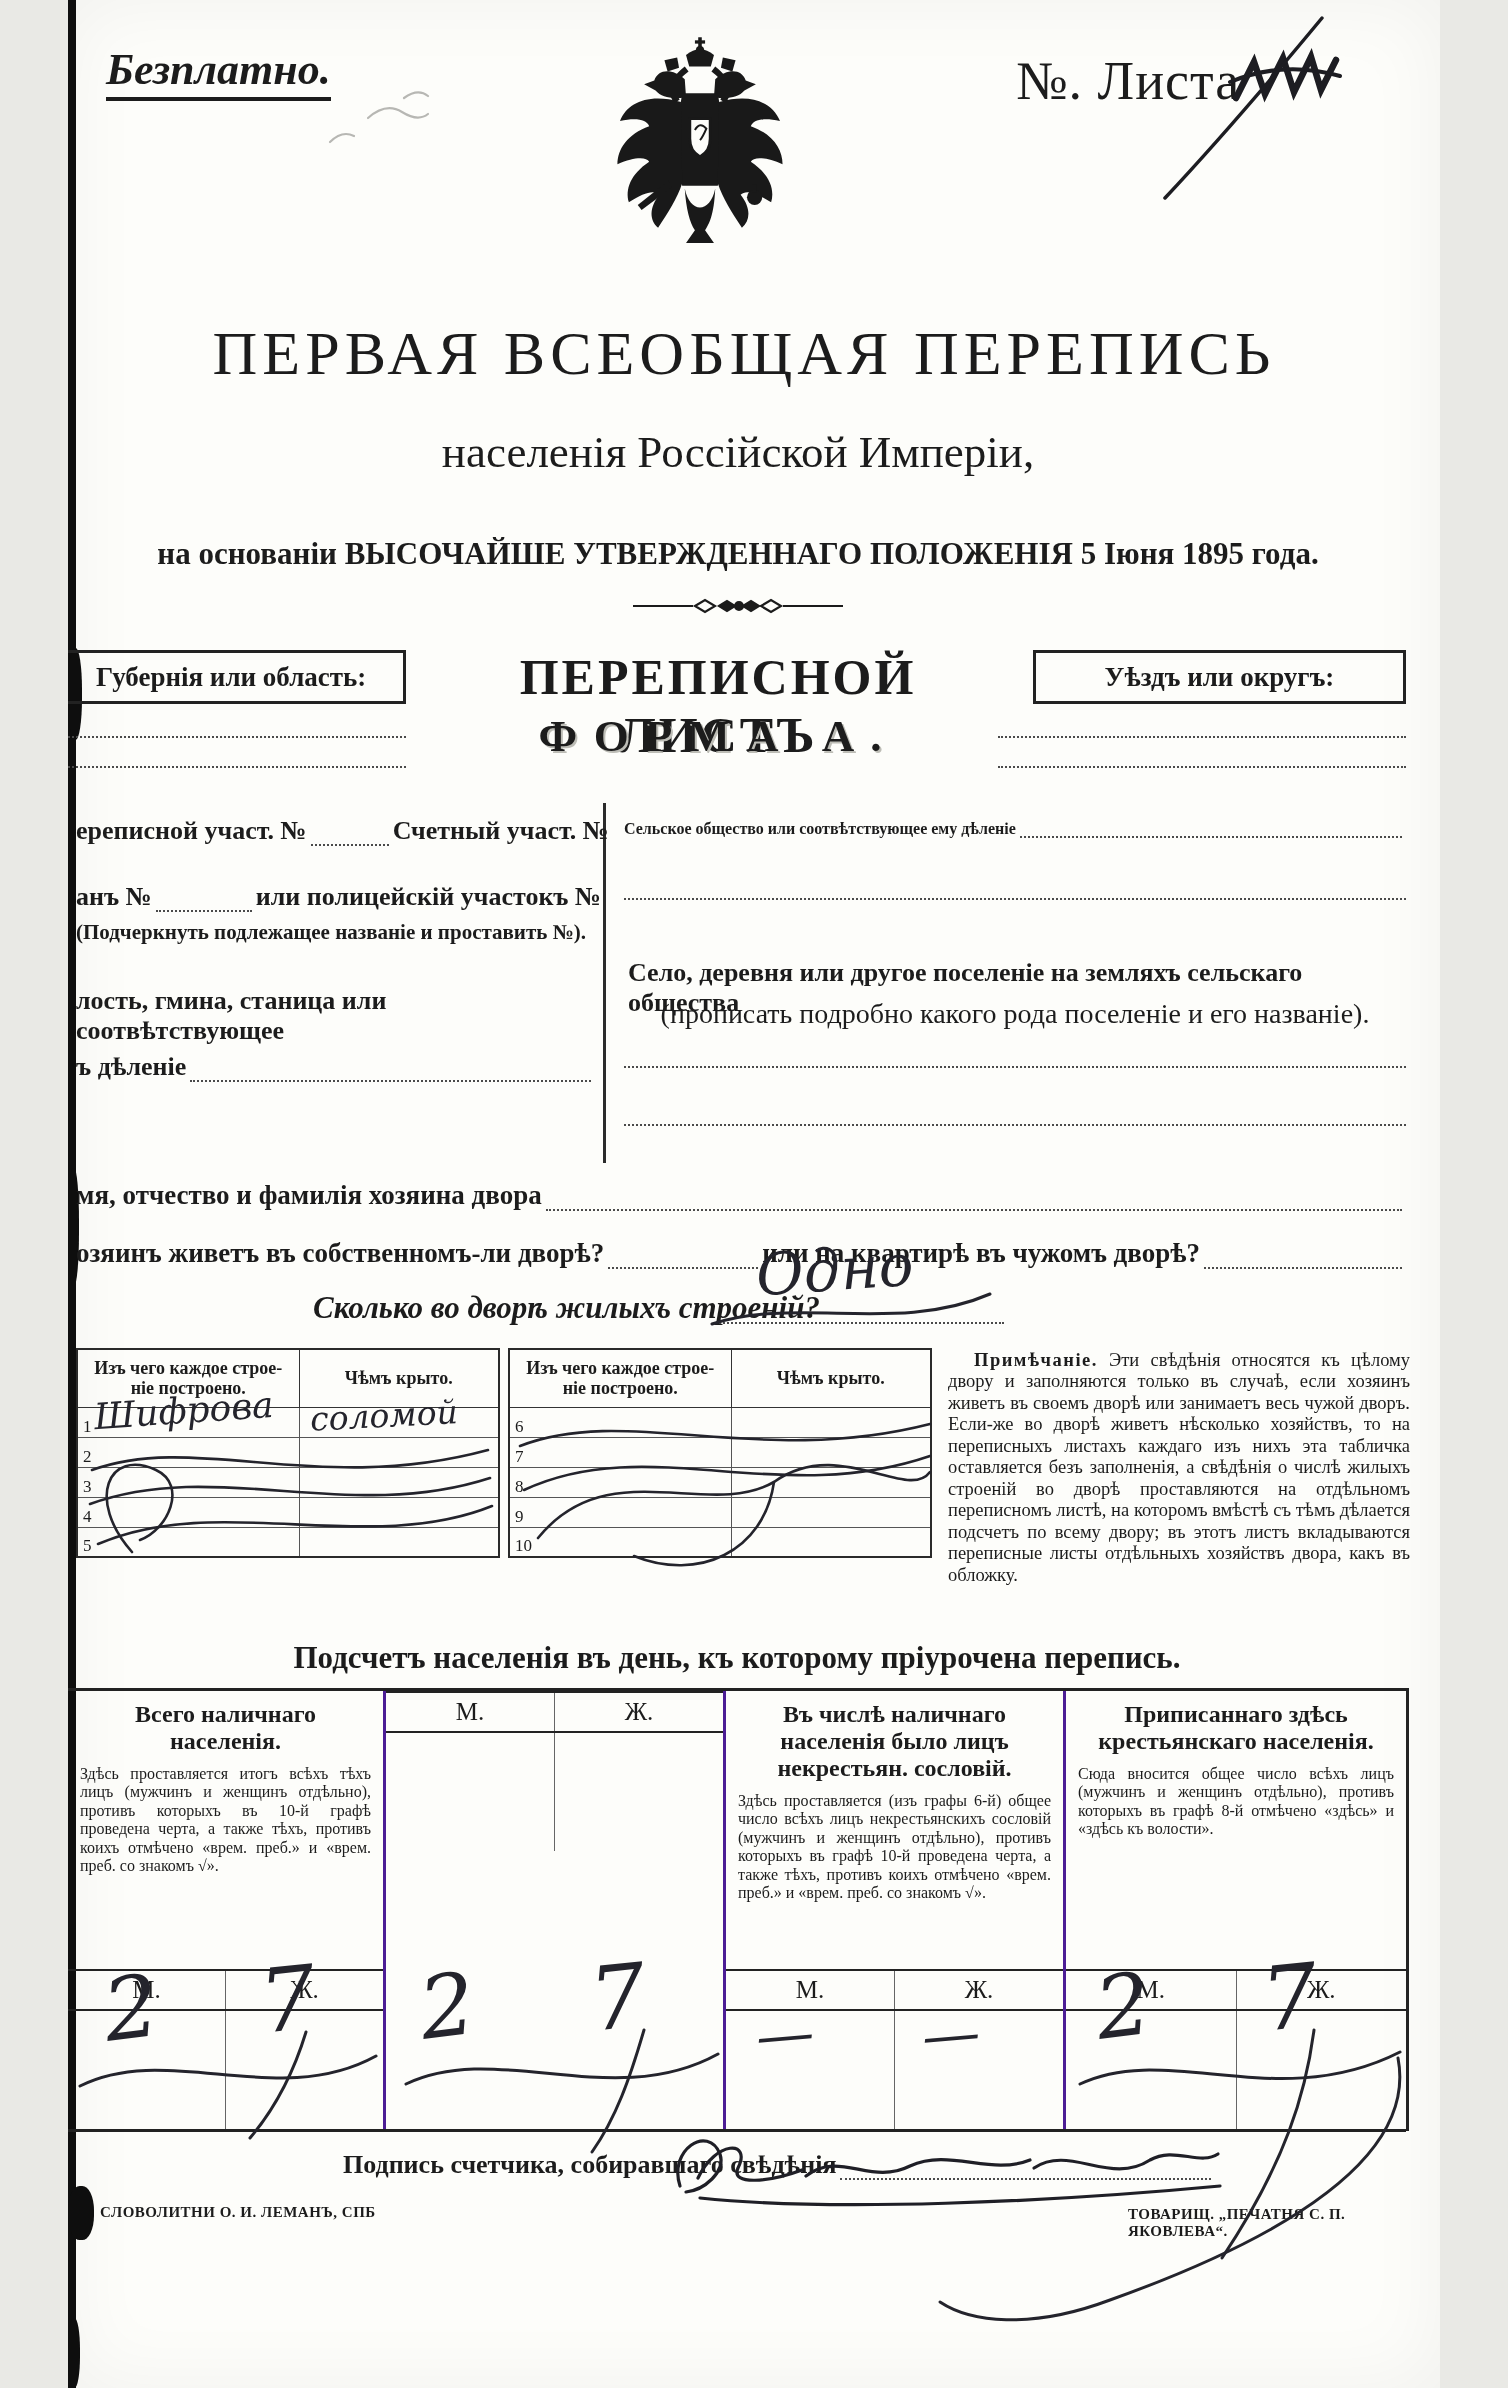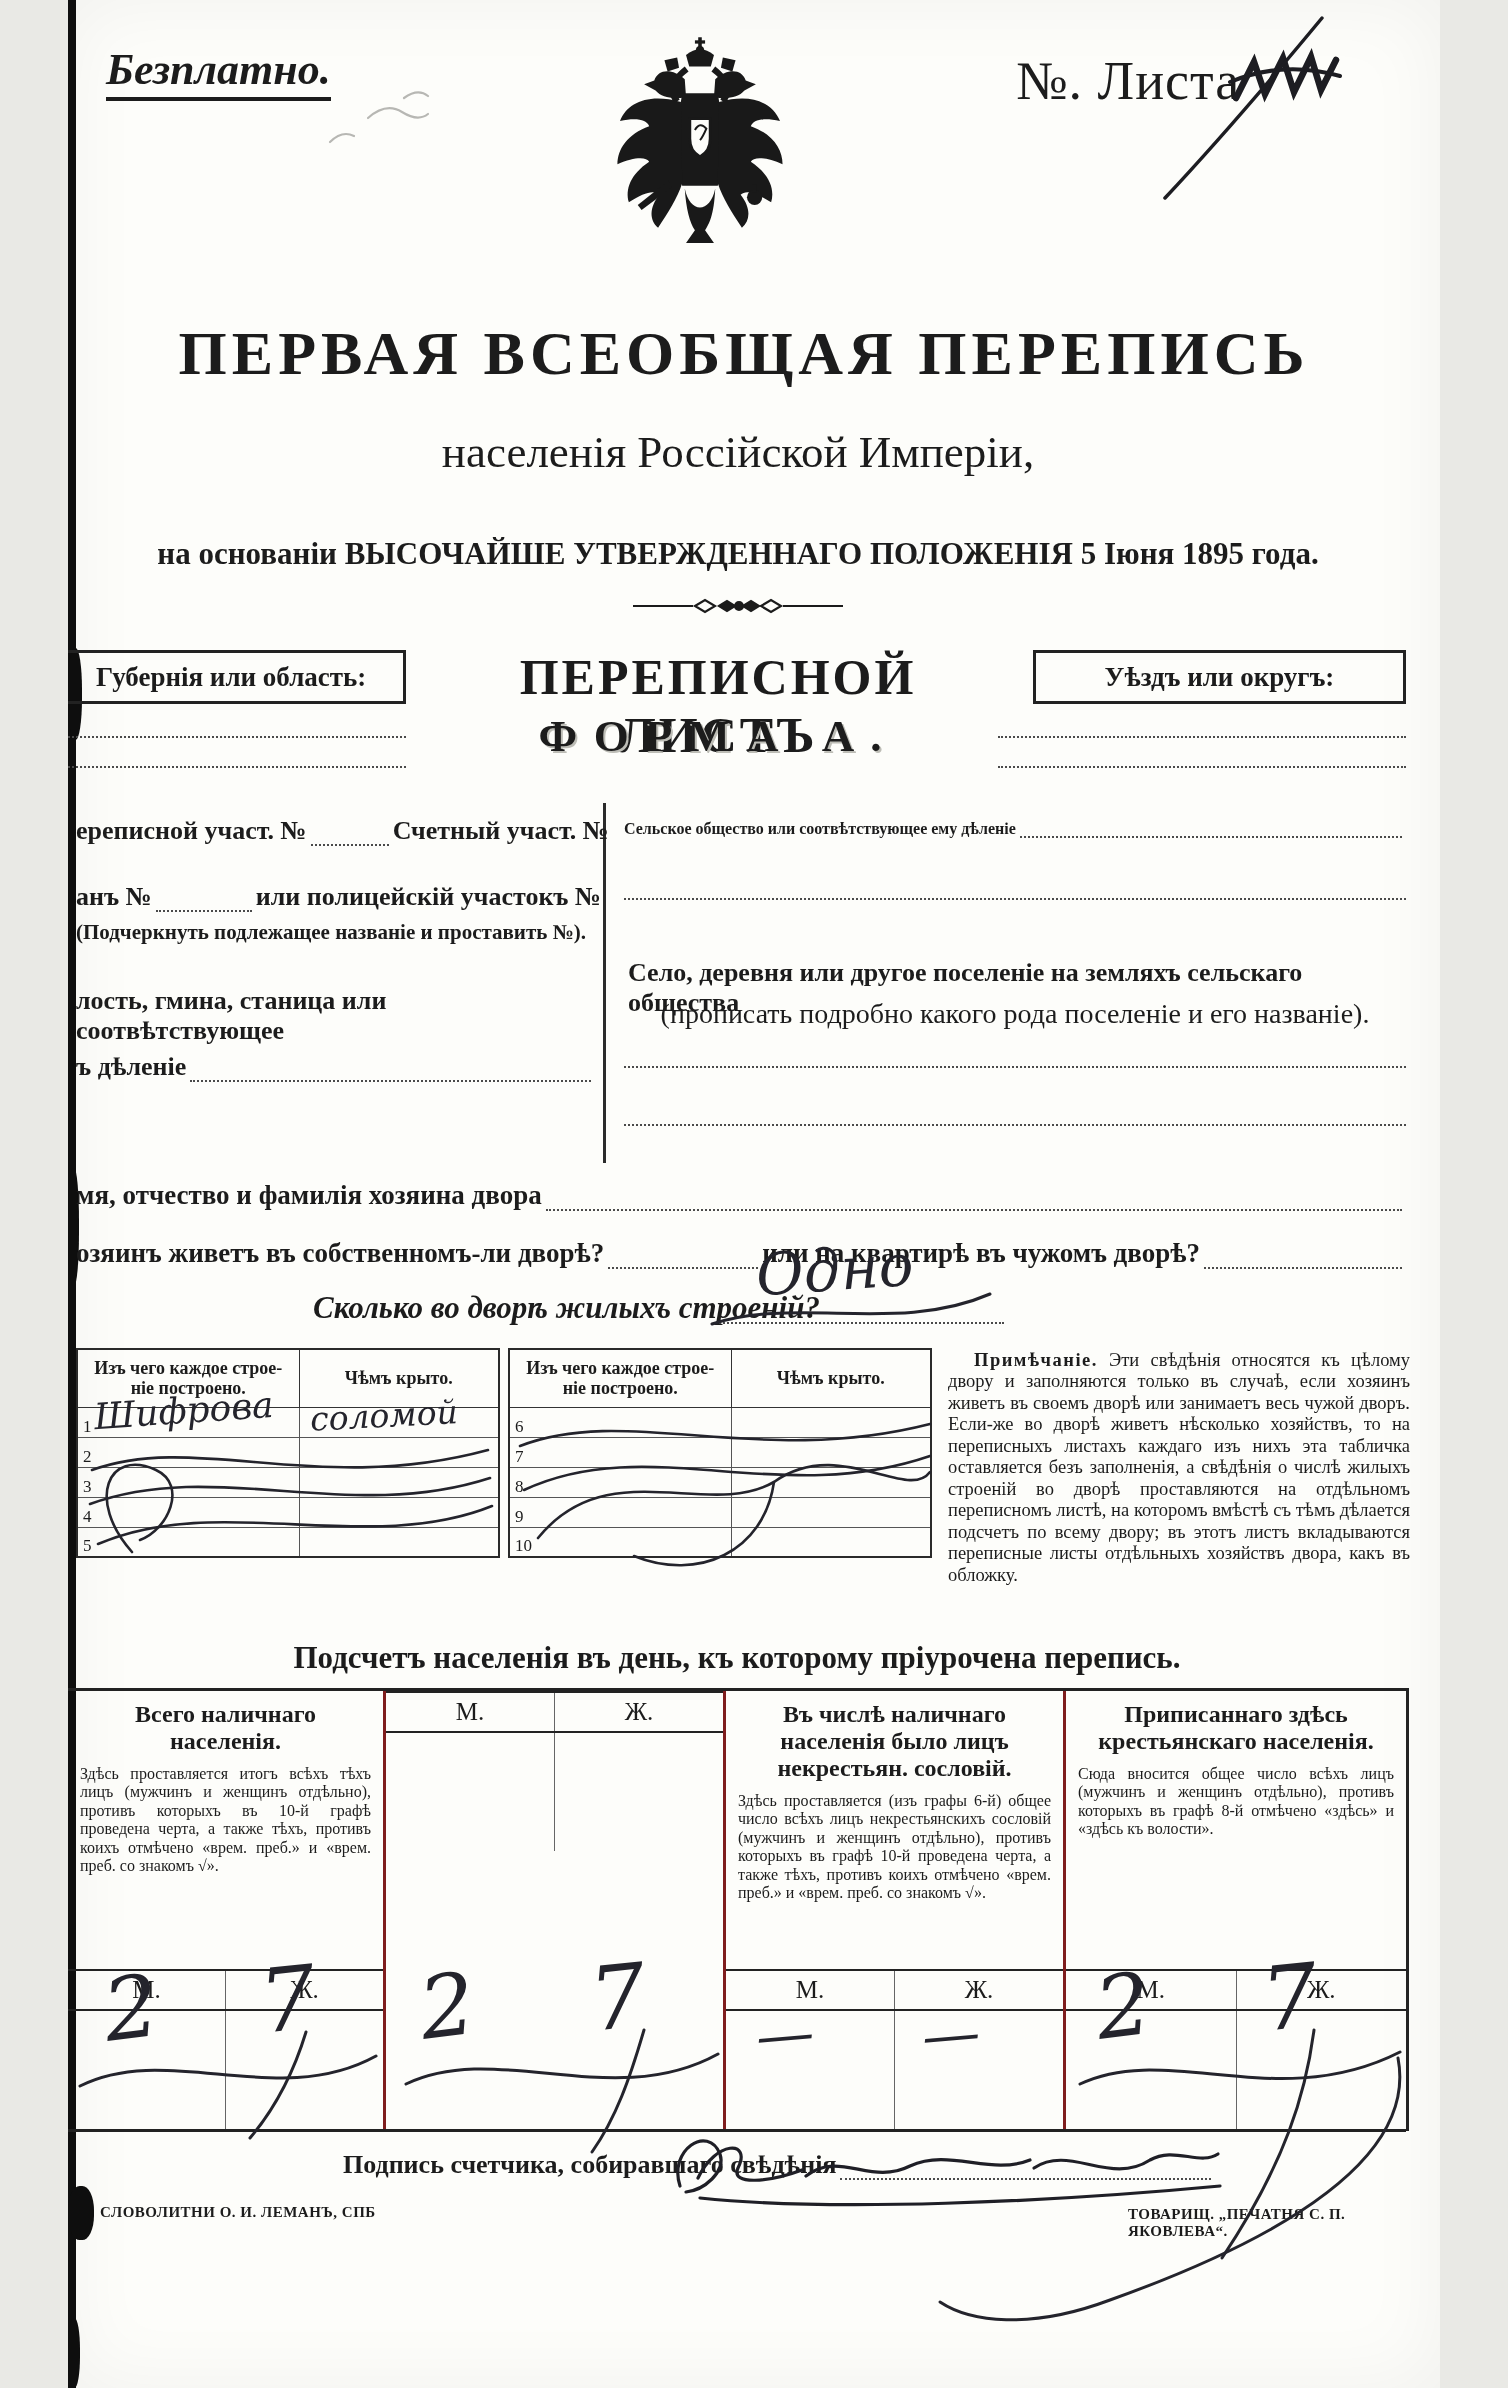--- a/index.html
+++ b/index.html
@@ -12,37 +12,37 @@
   }
   .abs { position:absolute; }
   .dots { flex:1 1 auto; border-bottom:2.5px dotted #4a4a4a; height:.85em; margin:0 4px; }
   .dots.fix { flex:0 0 auto; }
   .dotline { position:absolute; border-bottom:2.5px dotted #4a4a4a; height:2px; }
   .fieldline { display:flex; align-items:flex-end; font-weight:bold; white-space:nowrap; }
   .hand { font-family:"DejaVu Serif",serif; font-style:italic; color:#24242c; }
   .center { text-align:center; }
   .bezplatno { font-size:44px; font-style:italic; font-weight:bold; border-bottom:4px solid #1c1c1c; padding-bottom:2px; }
   .sheetno { font-size:54px; letter-spacing:1px; }
-  .title1 { font-size:62px; font-weight:bold; letter-spacing:5px;padding-left:12px; }
+  .title1 { font-size:62px; font-weight:normal; letter-spacing:5px;padding-left:12px; }
   .title2 { font-size:45px; }
   .title3 { font-size:31px; font-weight:bold; }
   .formname { font-size:50px; font-weight:bold; letter-spacing:3px; }
   .formtype { font-size:45px; font-weight:bold; letter-spacing:16px; text-shadow:2px 2px 0 #bdbdb6; }
   .hbox { position:absolute; border:3px solid #222; display:flex; align-items:center; font-weight:bold; font-size:27px; }
   .vline { position:absolute; width:2.5px; background:#2b2b2b; }
   .smallnote { font-size:21px; font-weight:bold; }
   .btable { position:absolute; border-collapse:collapse; border:2.5px solid #2a2a2a; }
   .btable th { border:1.5px solid #333; font-size:18px; font-weight:bold; height:58px; line-height:1.12; padding:2px 3px; text-align:center; }
   .btable td { border:1px solid #555; height:30px; font-size:17px; vertical-align:bottom; }
   .rownum { padding-left:5px; font-size:17px; }
   .note { font-size:18.5px; line-height:1.16; text-align:justify; text-indent:26px; }
   .note-title { font-weight:bold; letter-spacing:1.5px; }
   .ctitle { font-size:31px; font-weight:bold; }
   .ctable { position:absolute; left:0; top:1688px; width:1338px; display:grid; grid-template-columns:318px 340px 340px 340px; border-top:3px solid #222; border-bottom:3px solid #222; background:transparent; }
-  .cgroup { border-right:3px solid #7f1d1d; display:flex; flex-direction:column; }
+  .cgroup { border-right:3px solid #4c1d95; display:flex; flex-direction:column; }
   .chead { height:278px; padding:10px 12px 4px; }
   .chead-title { font-weight:bold; font-size:24px; line-height:1.12; text-align:center; margin-bottom:10px; }
   .chead-desc { font-size:16px; line-height:1.16; text-align:justify; }
   .cmzh { display:flex; border-top:2.5px solid #222; height:40px; }
   .cmzh > div { flex:1; display:flex; align-items:center; justify-content:center; font-size:25px; }
   .cmzh > div:first-child { border-right:1.5px solid #666; }
   .cvals { display:flex; height:120px; border-top:2px solid #222; }
   .cvals > div { flex:1; }
   .cvals > div:first-child { border-right:1.5px solid #666; }
   .footerprint { font-size:15px; font-weight:bold; letter-spacing:.5px; }

